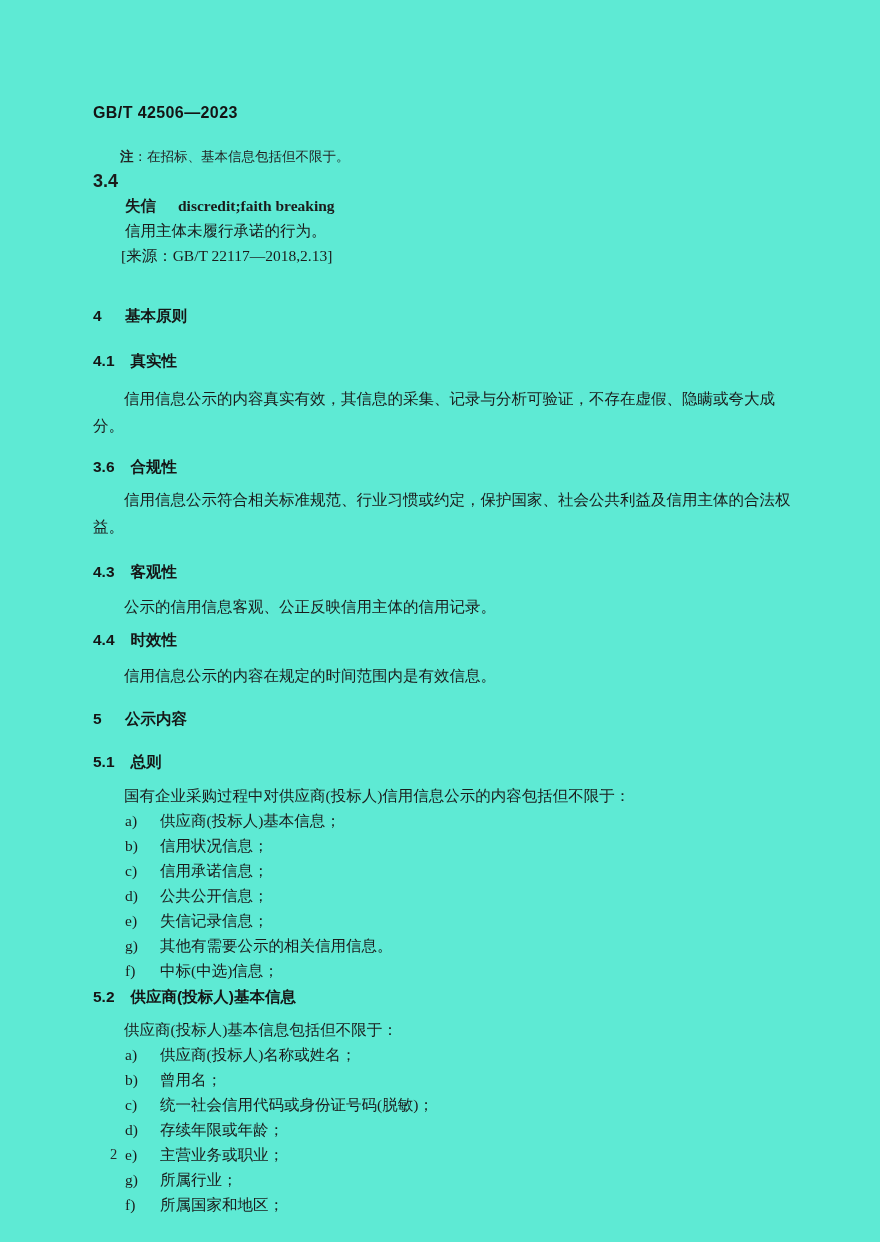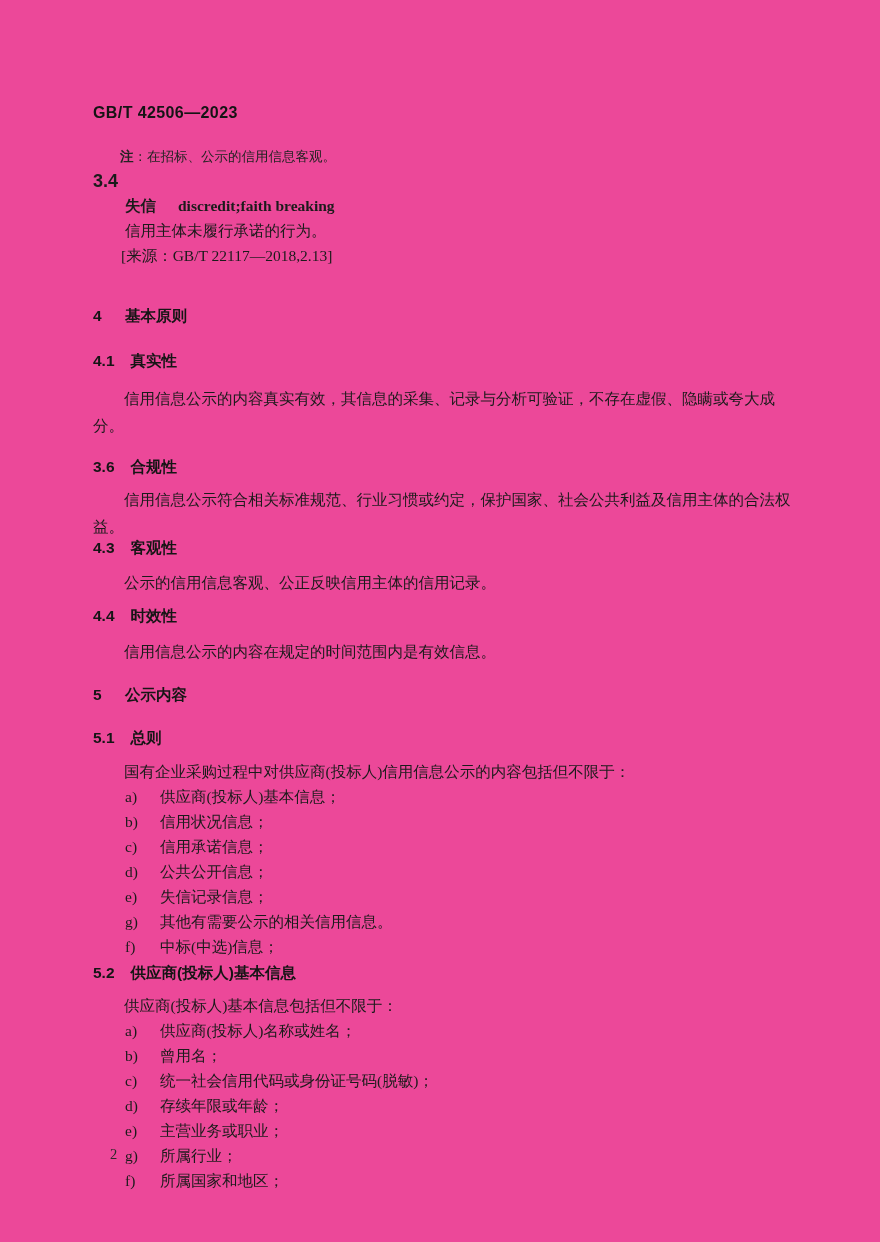--- a/index.html
+++ b/index.html
@@ -1,21 +1,21 @@
 <!DOCTYPE html>
 <html><head>
 <meta charset="utf-8">
 <style>
   * { margin:0; padding:0; box-sizing:border-box; }
   html,body { background:#e8e8e8; }
   .page {
     position:relative;
     width:880px; height:1242px;
     margin:0 auto;
-    background:#ec4899;
+    background:#5eead4;
     color:#1b1b1b;
     font-family:"Liberation Serif","DejaVu Serif",serif;
     font-size:15.5px;
     padding:104px 88px 0 93px;
     overflow:hidden;
   }
   .doc-header {
     font-family:"Liberation Sans","DejaVu Sans",sans-serif;
     font-weight:700; font-size:16px; letter-spacing:.4px;
     line-height:18px; color:#141414;
@@ -40,21 +40,21 @@
   .source-ref { margin-top:9px; padding-left:28px; line-height:16px; }
   .h1, .h2 {
     font-family:"Liberation Sans","DejaVu Sans",sans-serif;
     font-weight:700; font-size:15.5px; line-height:16px; color:#151515;
   }
   .h1 .num { display:inline-block; min-width:10px; margin-right:22px; }
   .h2 .num { margin-right:16px; }
   .h1-4 { margin-top:44px; }
   .h2-41 { margin-top:29px; }
   .h2-42 { margin-top:20px; }
-  .h2-43 { margin-top:0; }
+  .h2-43 { margin-top:24px; }
   .h2-44 { margin-top:12px; }
   .h1-5 { margin-top:22px; }
   .h2-51 { margin-top:27px; }
   .h2-52 { margin-top:6px; }
   .body-p { line-height:27px; text-indent:2em; }
   .p-41 { margin-top:16px; }
   .p-42 { margin-top:11px; }
   .p-43 { margin-top:13px; }
   .p-44 { margin-top:14px; }
   .p-intro { margin-top:13px; line-height:25px; text-indent:2em; }
@@ -68,21 +68,21 @@
   }
 </style>
 </head>
 <body>
 
 <div class="page">
 
   <div class="doc-header">GB/T 42506—2023</div>
 
   <div class="note">
-    <span class="note-label">注</span><span>：在招标、公示的信用信息客观。</span>
+    <span class="note-label">注</span><span>：在招标、基本信息包括但不限于。</span>
   </div>
 
   <div class="clause-num">3.4</div>
 
   <div class="term-line">
     <span class="term-zh">失信</span><span class="term-en">discredit;faith breaking</span>
   </div>
 
   <div class="definition">信用主体未履行承诺的行为。</div>
 

